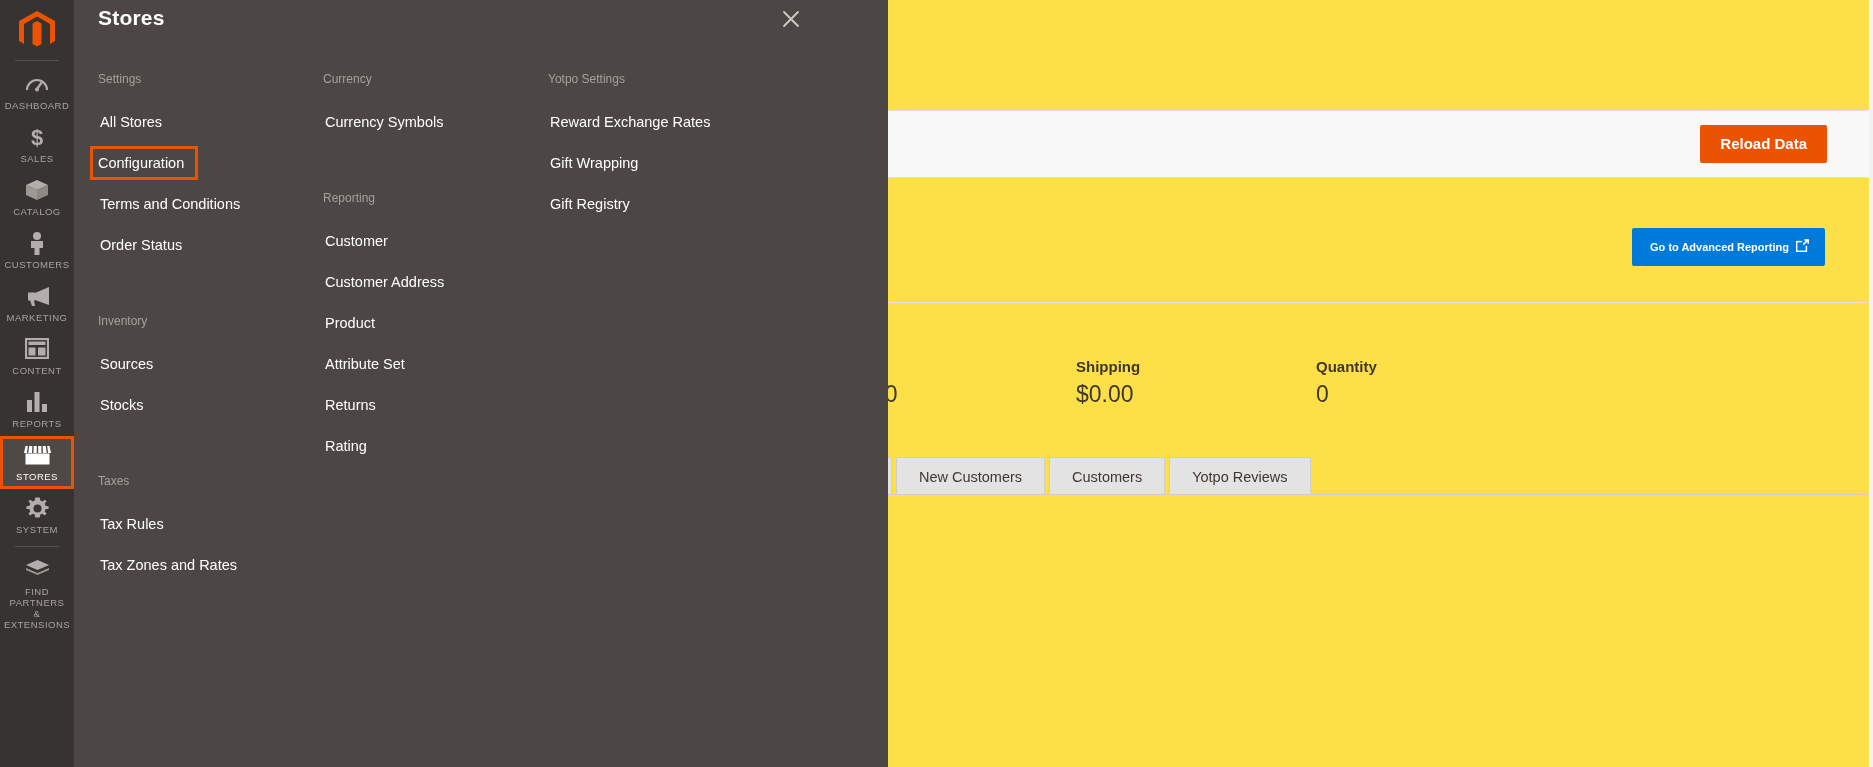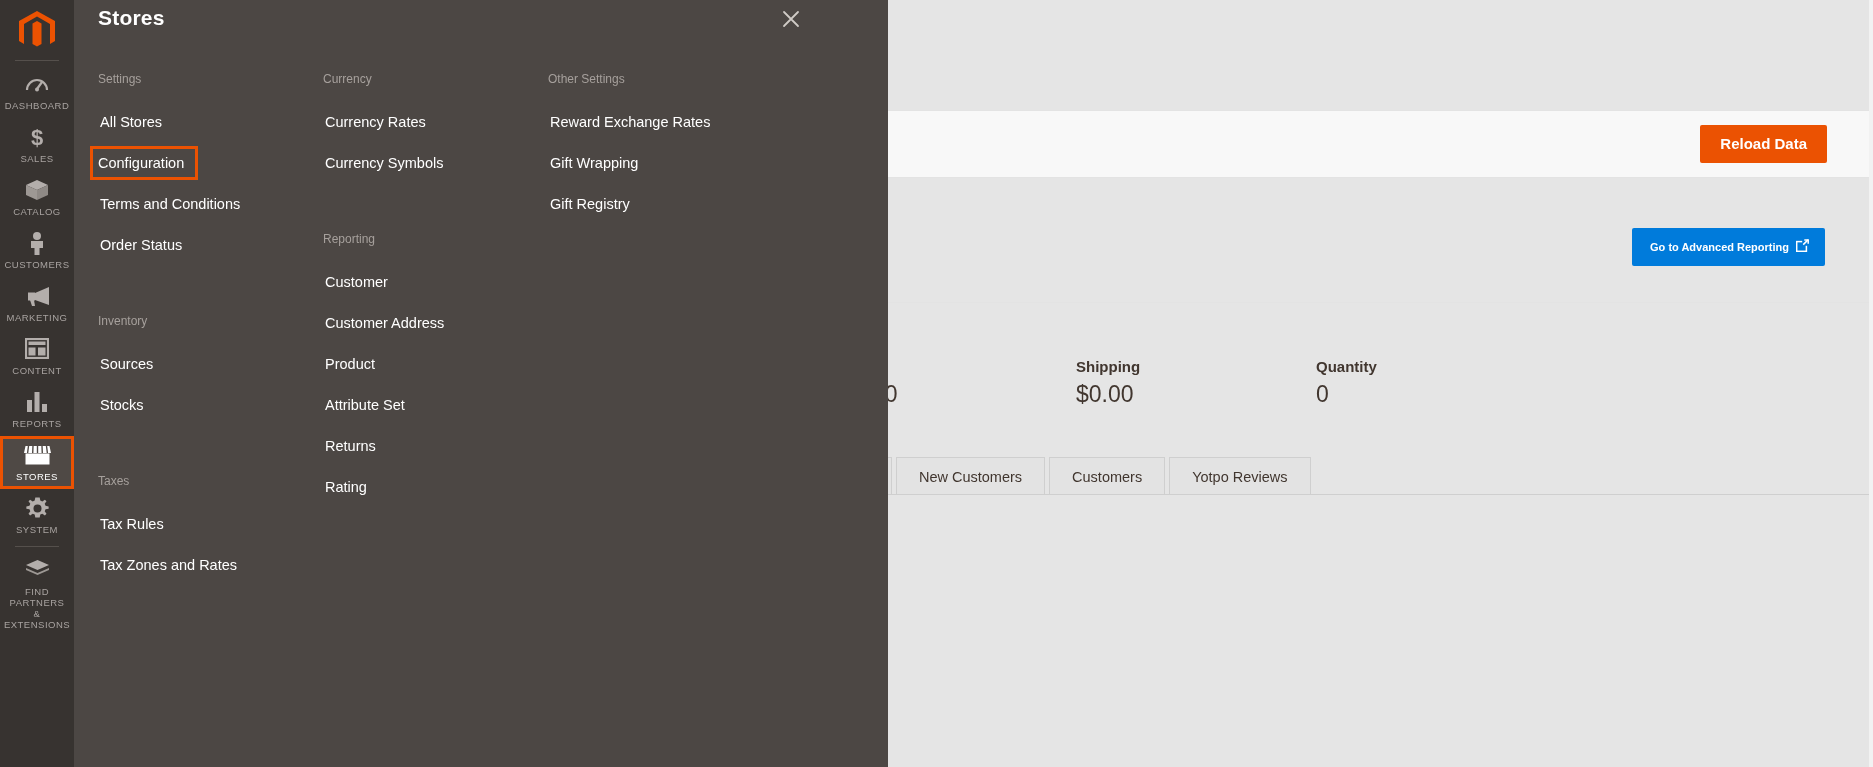--- a/index.html
+++ b/index.html
@@ -133,21 +133,21 @@
     padding: 2px 8px 2px 2px;
     margin-left: -2px;
   }
 
   
   #content {
     position: absolute;
     left: 0; top: 0;
     width: 1873px;
     height: 767px;
-    background: #e5e5e5;
+    background: #fde047;
     z-index: 10;
   }
   .band {
     position: absolute;
     left: 0;
     width: 1873px;
     border-top: 1px solid #e3e3e3;
   }
   #band-a { top: 110px; height: 68px; background: #f8f8f8; border-bottom: 1px solid #e3e3e3; }
 
@@ -346,32 +346,31 @@
           <div><span class="menu-link">Order Status</span></div>
           <div class="group-title spaced">Inventory</div>
           <div><span class="menu-link">Sources</span></div>
           <div><span class="menu-link">Stocks</span></div>
           <div class="group-title spaced">Taxes</div>
           <div><span class="menu-link">Tax Rules</span></div>
           <div><span class="menu-link">Tax Zones and Rates</span></div>
         </div>
         <div class="menu-col">
           <div class="group-title">Currency</div>
-          <div><span class="menu-link">Currency Rates</span></div>
           <div><span class="menu-link">Currency Symbols</span></div>
           <div class="group-title spaced">Reporting</div>
           <div><span class="menu-link">Customer</span></div>
           <div><span class="menu-link">Customer Address</span></div>
           <div><span class="menu-link">Product</span></div>
           <div><span class="menu-link">Attribute Set</span></div>
           <div><span class="menu-link">Returns</span></div>
           <div><span class="menu-link">Rating</span></div>
         </div>
         <div class="menu-col">
-          <div class="group-title">Other Settings</div>
+          <div class="group-title">Yotpo Settings</div>
           <div><span class="menu-link">Reward Exchange Rates</span></div>
           <div><span class="menu-link">Gift Wrapping</span></div>
           <div><span class="menu-link">Gift Registry</span></div>
         </div>
       </div>
   </div>
 
   <div id="sidebar">
     <div class="logo">
       <svg width="36" height="40" viewBox="0 0 36 40" aria-hidden="true">

